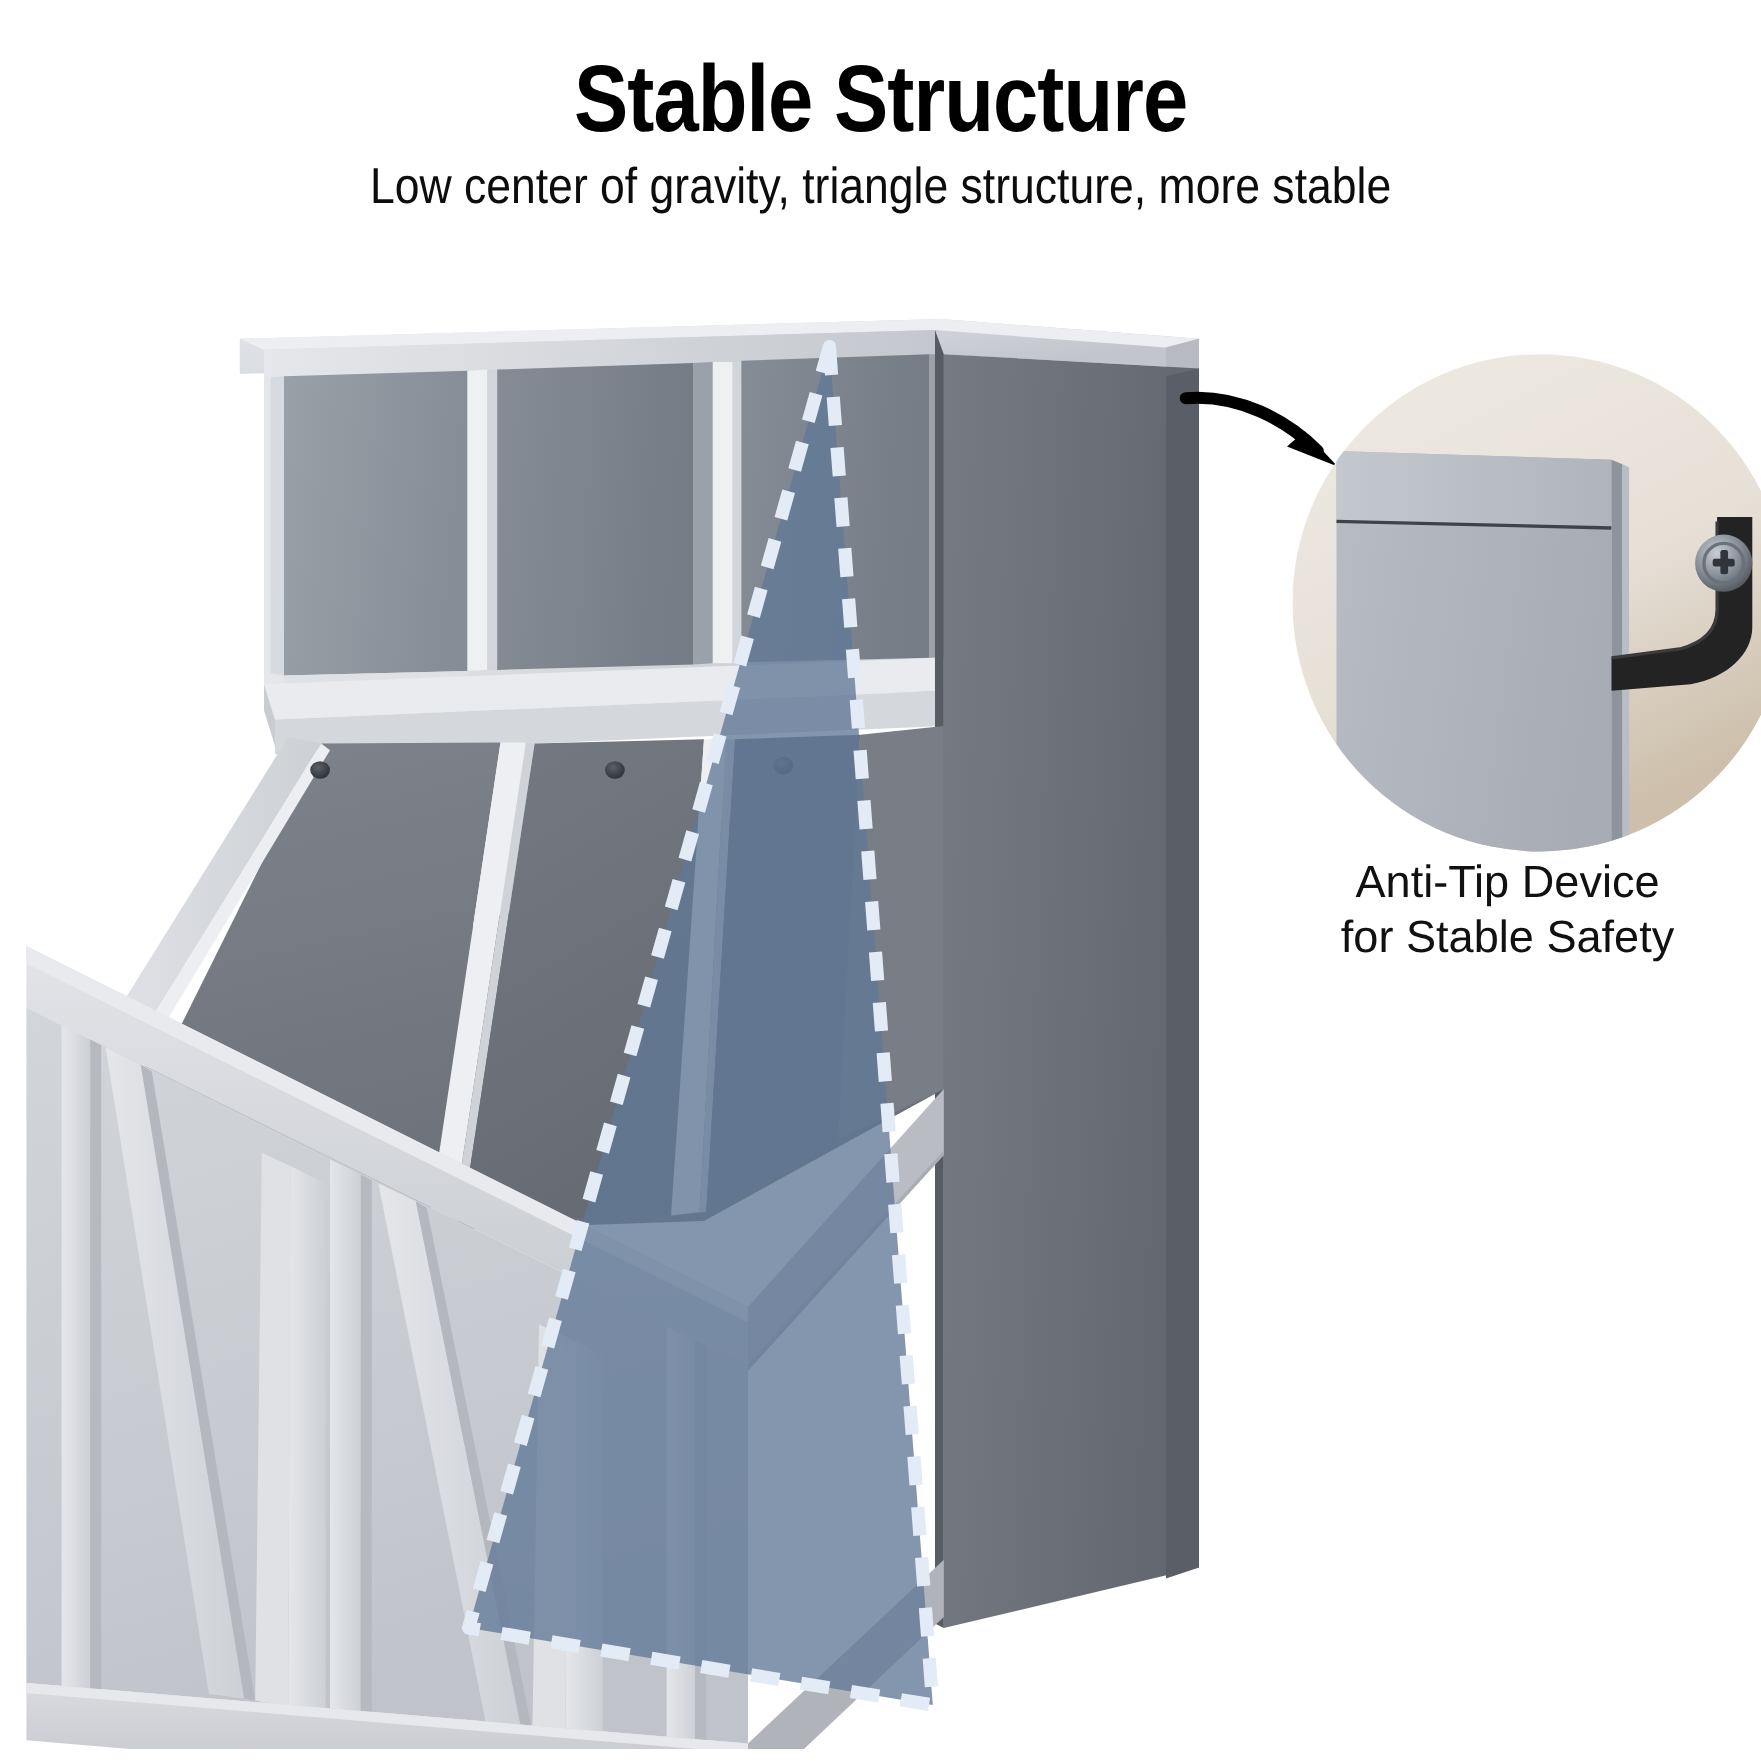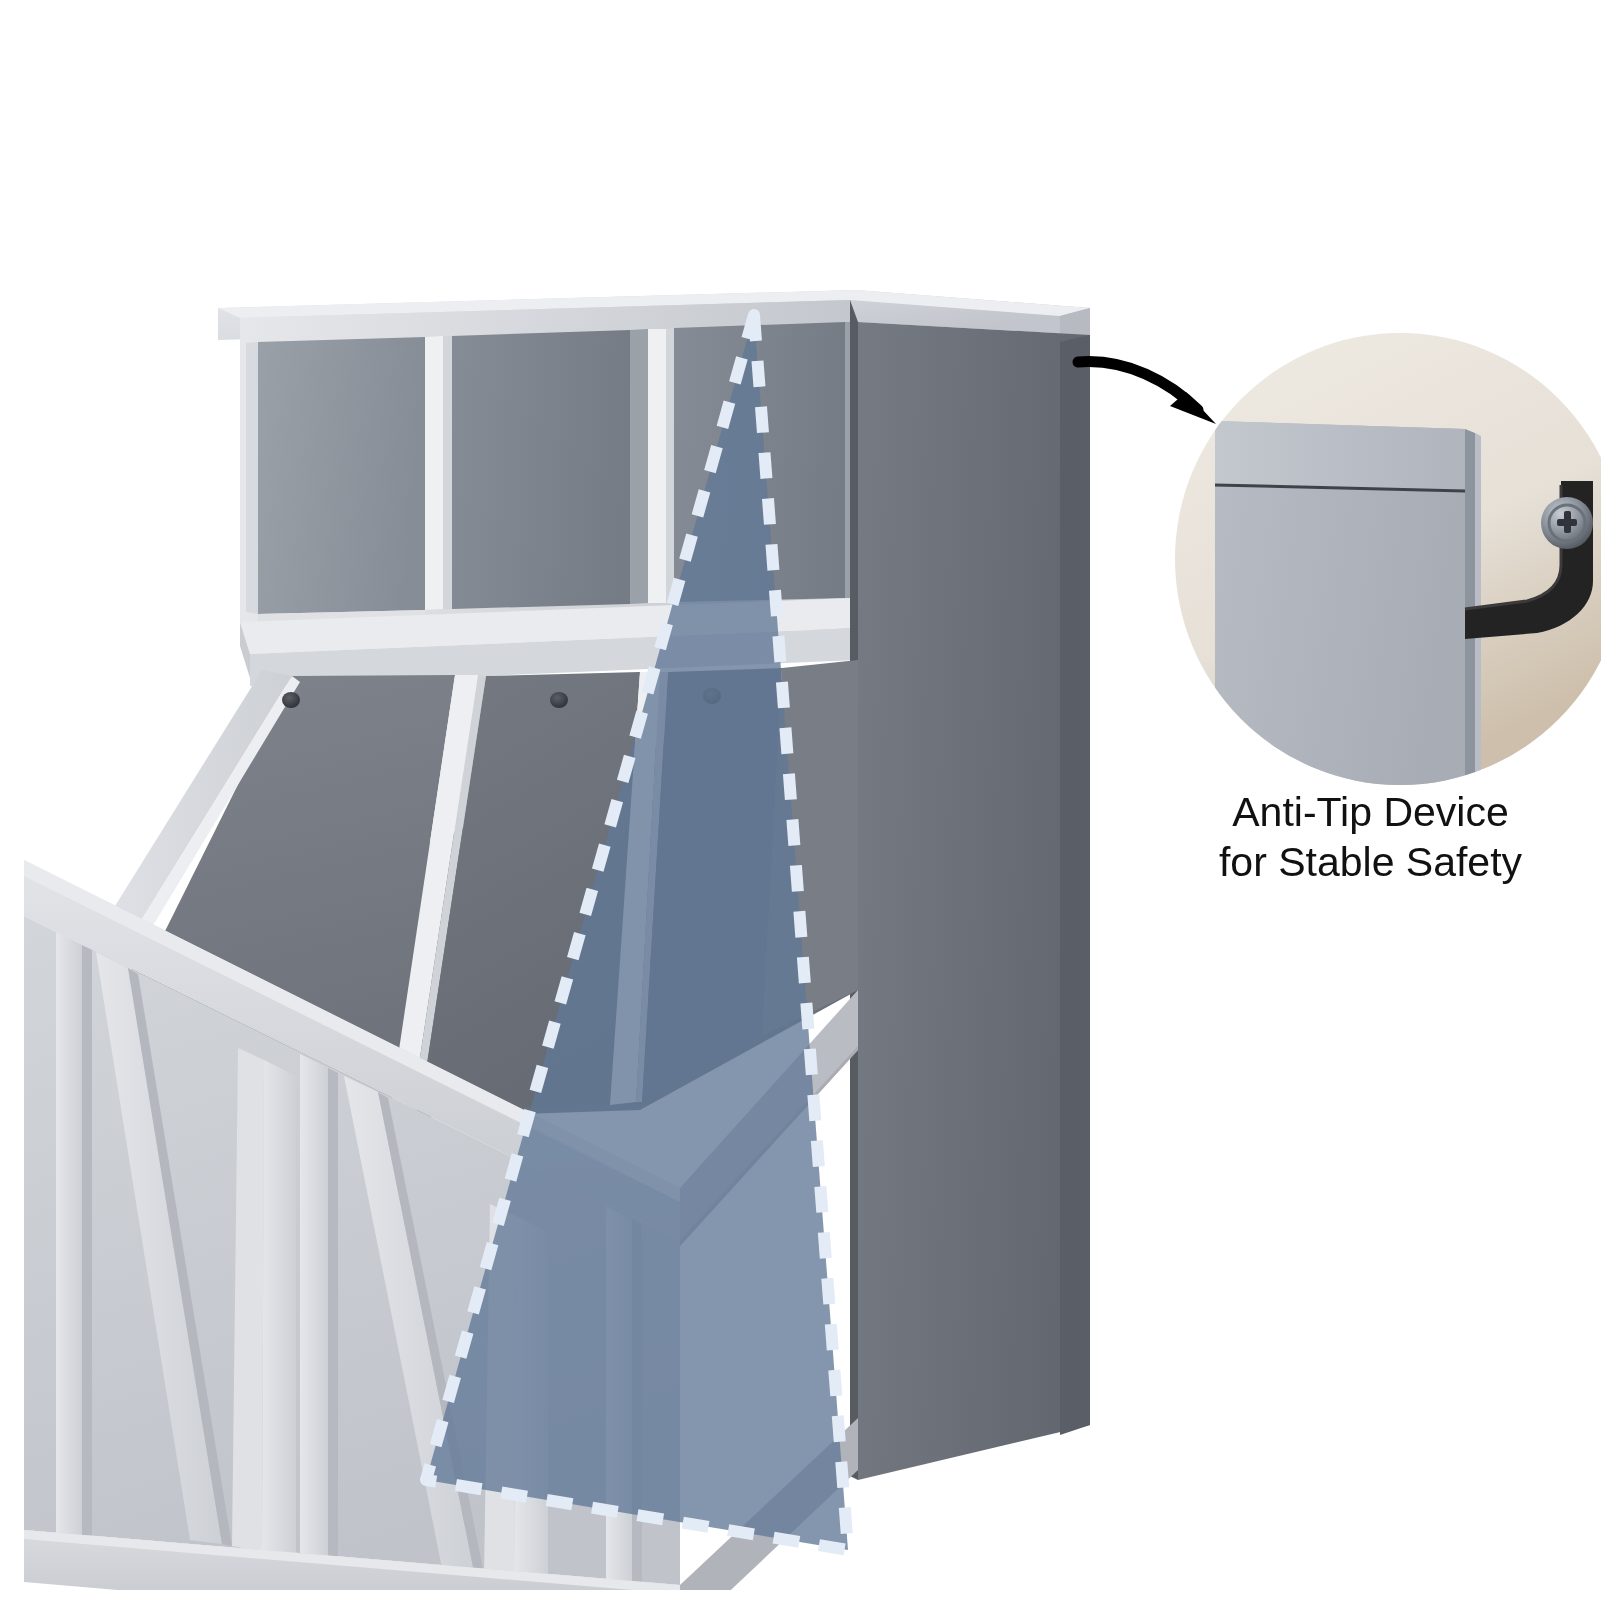--- a/index.html
+++ b/index.html
@@ -52,21 +52,21 @@
     left: 0; top: 230px;
     width: 1140px;
     height: 1360px;
   }
   .product-svg { display: block; width: 100%; height: 100%; }
 
   
   .callout {
     position: absolute;
     left: 1140px;
-    top: 311px;
+    top: 300px;
     width: 461px;
     height: 580px;
   }
   .callout-circle-wrap {
     position: absolute;
     left: 35px; top: 22px;
     width: 450px; height: 453px;
   }
   .callout-svg { display: block; width: 450px; height: 453px; }
   .callout-caption {
@@ -84,20 +84,24 @@
     left: 1020px; top: 300px;
     width: 260px; height: 160px;
     pointer-events: none;
   }
 </style>
 </head>
 <body>
 
 <div class="page">
 
+  <div class="header">
+    <div class="title">Stable Structure</div>
+    <div class="subtitle">Low center of gravity, triangle structure, more stable</div>
+  </div>
 
   <div class="product-stage">
     <svg class="product-svg" viewBox="0 0 1140 1360" xmlns="http://www.w3.org/2000/svg">
       <defs>
         <linearGradient id="gTop" x1="0" y1="0" x2="1" y2="0.4">
           <stop offset="0%" stop-color="#e3e5e9"></stop>
           <stop offset="55%" stop-color="#d5d8dd"></stop>
           <stop offset="100%" stop-color="#c2c5cb"></stop>
         </linearGradient>
         <linearGradient id="gFrame" x1="0" y1="0" x2="0" y2="1">

